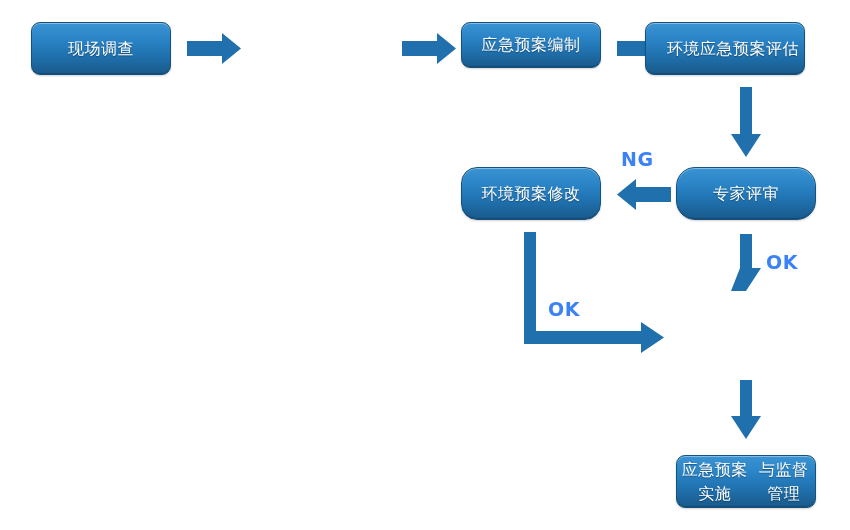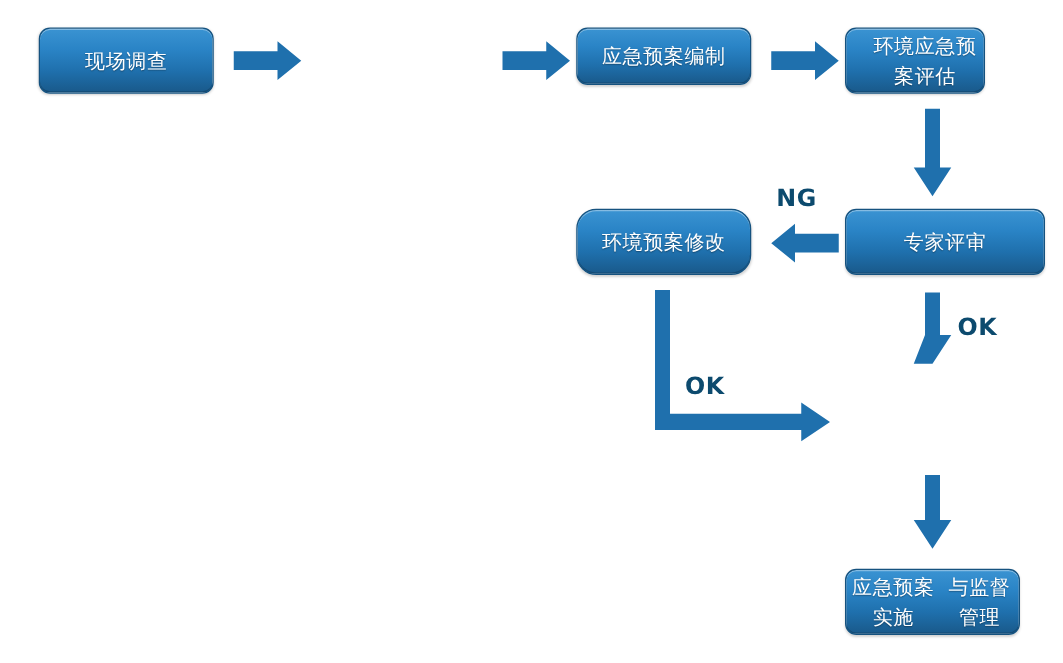--- a/index.html
+++ b/index.html
@@ -31,21 +31,21 @@
     user-select:none;
   }
   .node .label{display:block;}
 
   
   #wires{position:absolute;left:0;top:0;width:850px;height:530px;pointer-events:none;}
 
   
   .flag{
     position:absolute;
-    color:#0c4a6e;
+    color:#3b82f6;
     font-weight:bold;
     font-size:19px;
     letter-spacing:.5px;
     user-select:none;
   }
 </style>
 </head>
 <body>
 
 <div id="canvas">
@@ -71,29 +71,29 @@
 
   <div class="node" style="left:31px;top:22px;width:140px;height:53px;justify-content:center;">
     <span class="label">现场调查</span>
   </div>
 
 
   <div class="node" style="left:461px;top:22px;width:140px;height:46px;">
     <span class="label">应急预案编制</span>
   </div>
 
-  <div class="node" style="left:676px;top:22px;width:112px;height:53px;padding-left:16px;">
+  <div class="node" style="left:645px;top:22px;width:160px;height:53px;padding-left:16px;">
     <span class="label">环境应急预案评估</span>
   </div>
 
   <div class="node" style="left:461px;top:167px;width:140px;height:53px;border-radius:16px;">
     <span class="label">环境预案修改</span>
   </div>
 
-  <div class="node" style="left:676px;top:167px;width:160px;height:53px;">
+  <div class="node" style="left:676px;top:167px;width:140px;height:53px;border-radius:19px;">
     <span class="label">专家评审</span>
   </div>
 
 
   <div class="node" style="left:676px;top:455px;width:140px;height:53px;flex-direction:row;">
     <span class="label">应急预案实施</span>
     <span class="label">与监督管理</span>
   </div>
 
   <div class="flag" style="left:621px;top:148px;">NG</div>

